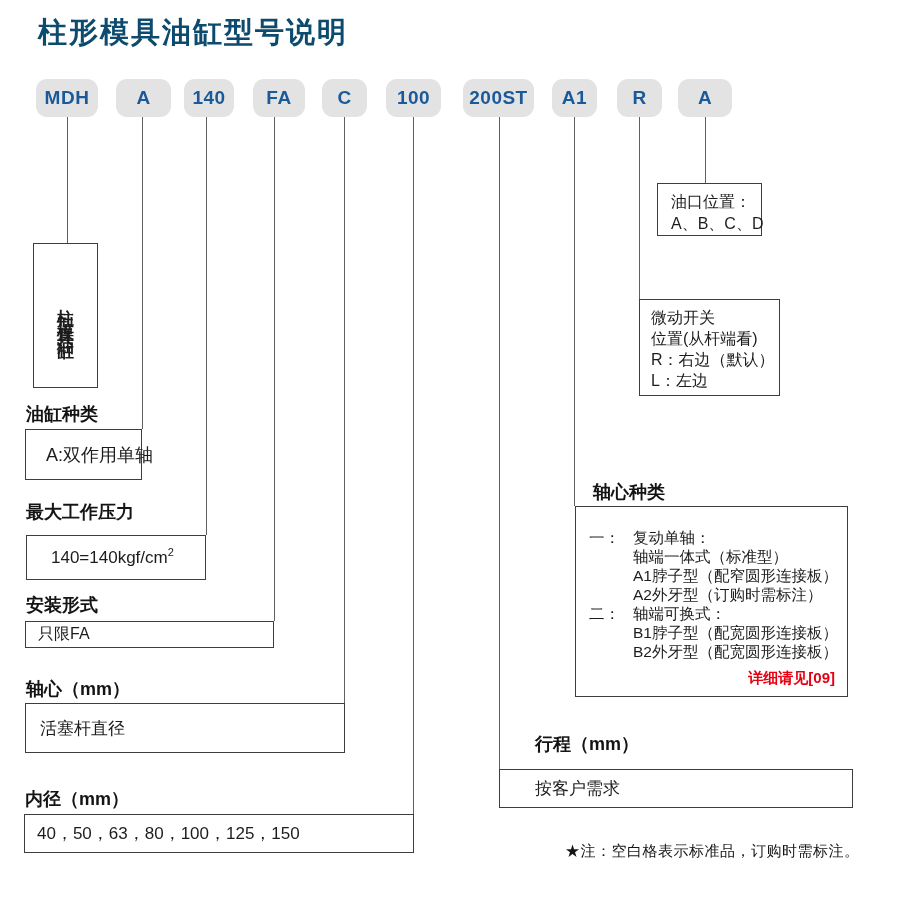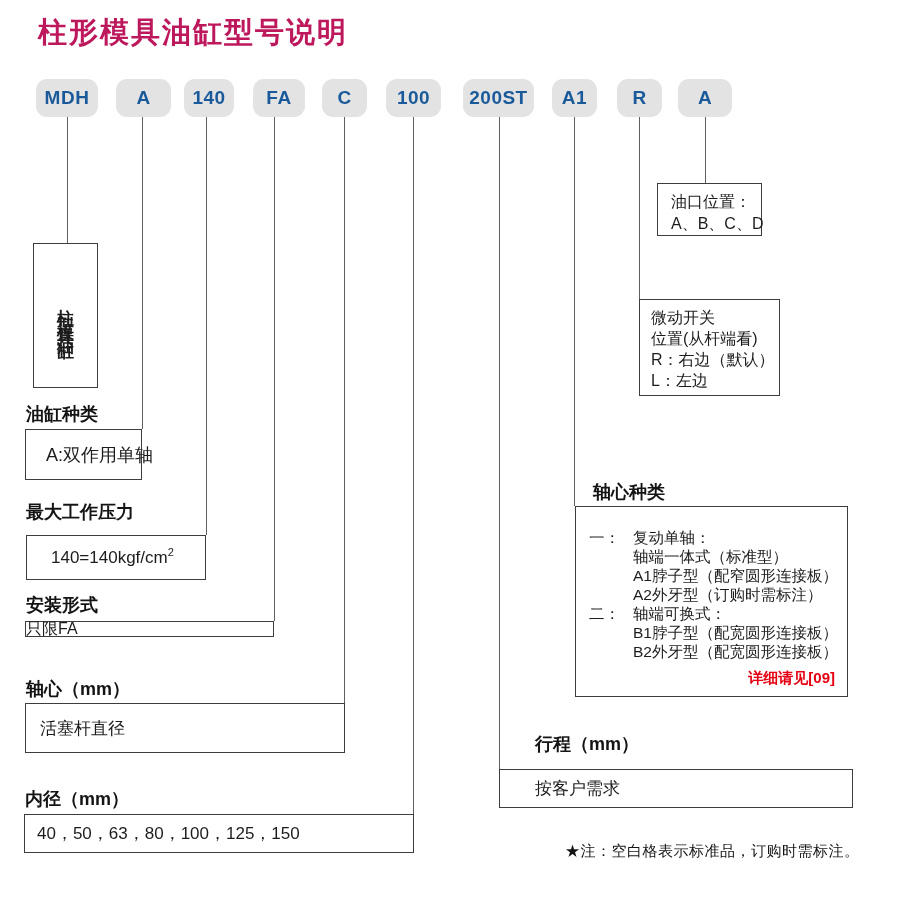--- a/index.html
+++ b/index.html
@@ -2,21 +2,21 @@
 <html><head>
 <meta charset="utf-8">
 <style>
   html,body{margin:0;padding:0;background:#ffffff;}
   .stage{
     position:relative;width:900px;height:909px;background:#ffffff;
     font-family:"Liberation Sans",sans-serif;color:#1c1c1c;overflow:hidden;
   }
   .title{
     position:absolute;left:38px;top:13px;font-size:29px;font-weight:bold;
-    color:#be185d;letter-spacing:2px;white-space:nowrap;
+    color:#0c4a6e;letter-spacing:2px;white-space:nowrap;
   }
   .code-box{
     position:absolute;top:79px;height:38px;background:#e3e3e3;border-radius:11px;
     display:flex;align-items:center;justify-content:center;
     color:#1a5a9a;font-weight:bold;font-size:19px;letter-spacing:.5px;
   }
   .vline{position:absolute;width:1px;background:#606060;}
   .obox{
     position:absolute;background:#ffffff;border:1px solid #3d3d3d;box-sizing:border-box;
   }
@@ -102,21 +102,21 @@
   <div class="obox valbox" style="left:25px;top:429px;width:117px;height:51px;padding-left:20px;font-size:18px">
     <span>A:双作用单轴</span>
   </div>
 
   <div class="flabel" style="left:26px;top:500px">最大工作压力</div>
   <div class="obox valbox" style="left:26px;top:535px;width:180px;height:45px;padding-left:24px">
     <span><span>140=140kgf/cm</span><sup>2</sup></span>
   </div>
 
   <div class="flabel" style="left:26px;top:593px">安装形式</div>
-  <div class="obox valbox" style="left:25px;top:621px;width:249px;height:16px;font-size:16px">
+  <div class="obox valbox" style="left:25px;top:621px;width:249px;height:27px;padding-left:12px;font-size:16px">
     <span>只限FA</span>
   </div>
 
   <div class="flabel" style="left:26px;top:677px">轴心（mm）</div>
   <div class="obox valbox" style="left:25px;top:703px;width:320px;height:50px;padding-left:14px">
     <span>活塞杆直径</span>
   </div>
 
   <div class="flabel" style="left:25px;top:787px">内径（mm）</div>
   <div class="obox valbox" style="left:24px;top:814px;width:390px;height:39px;padding-left:12px">

